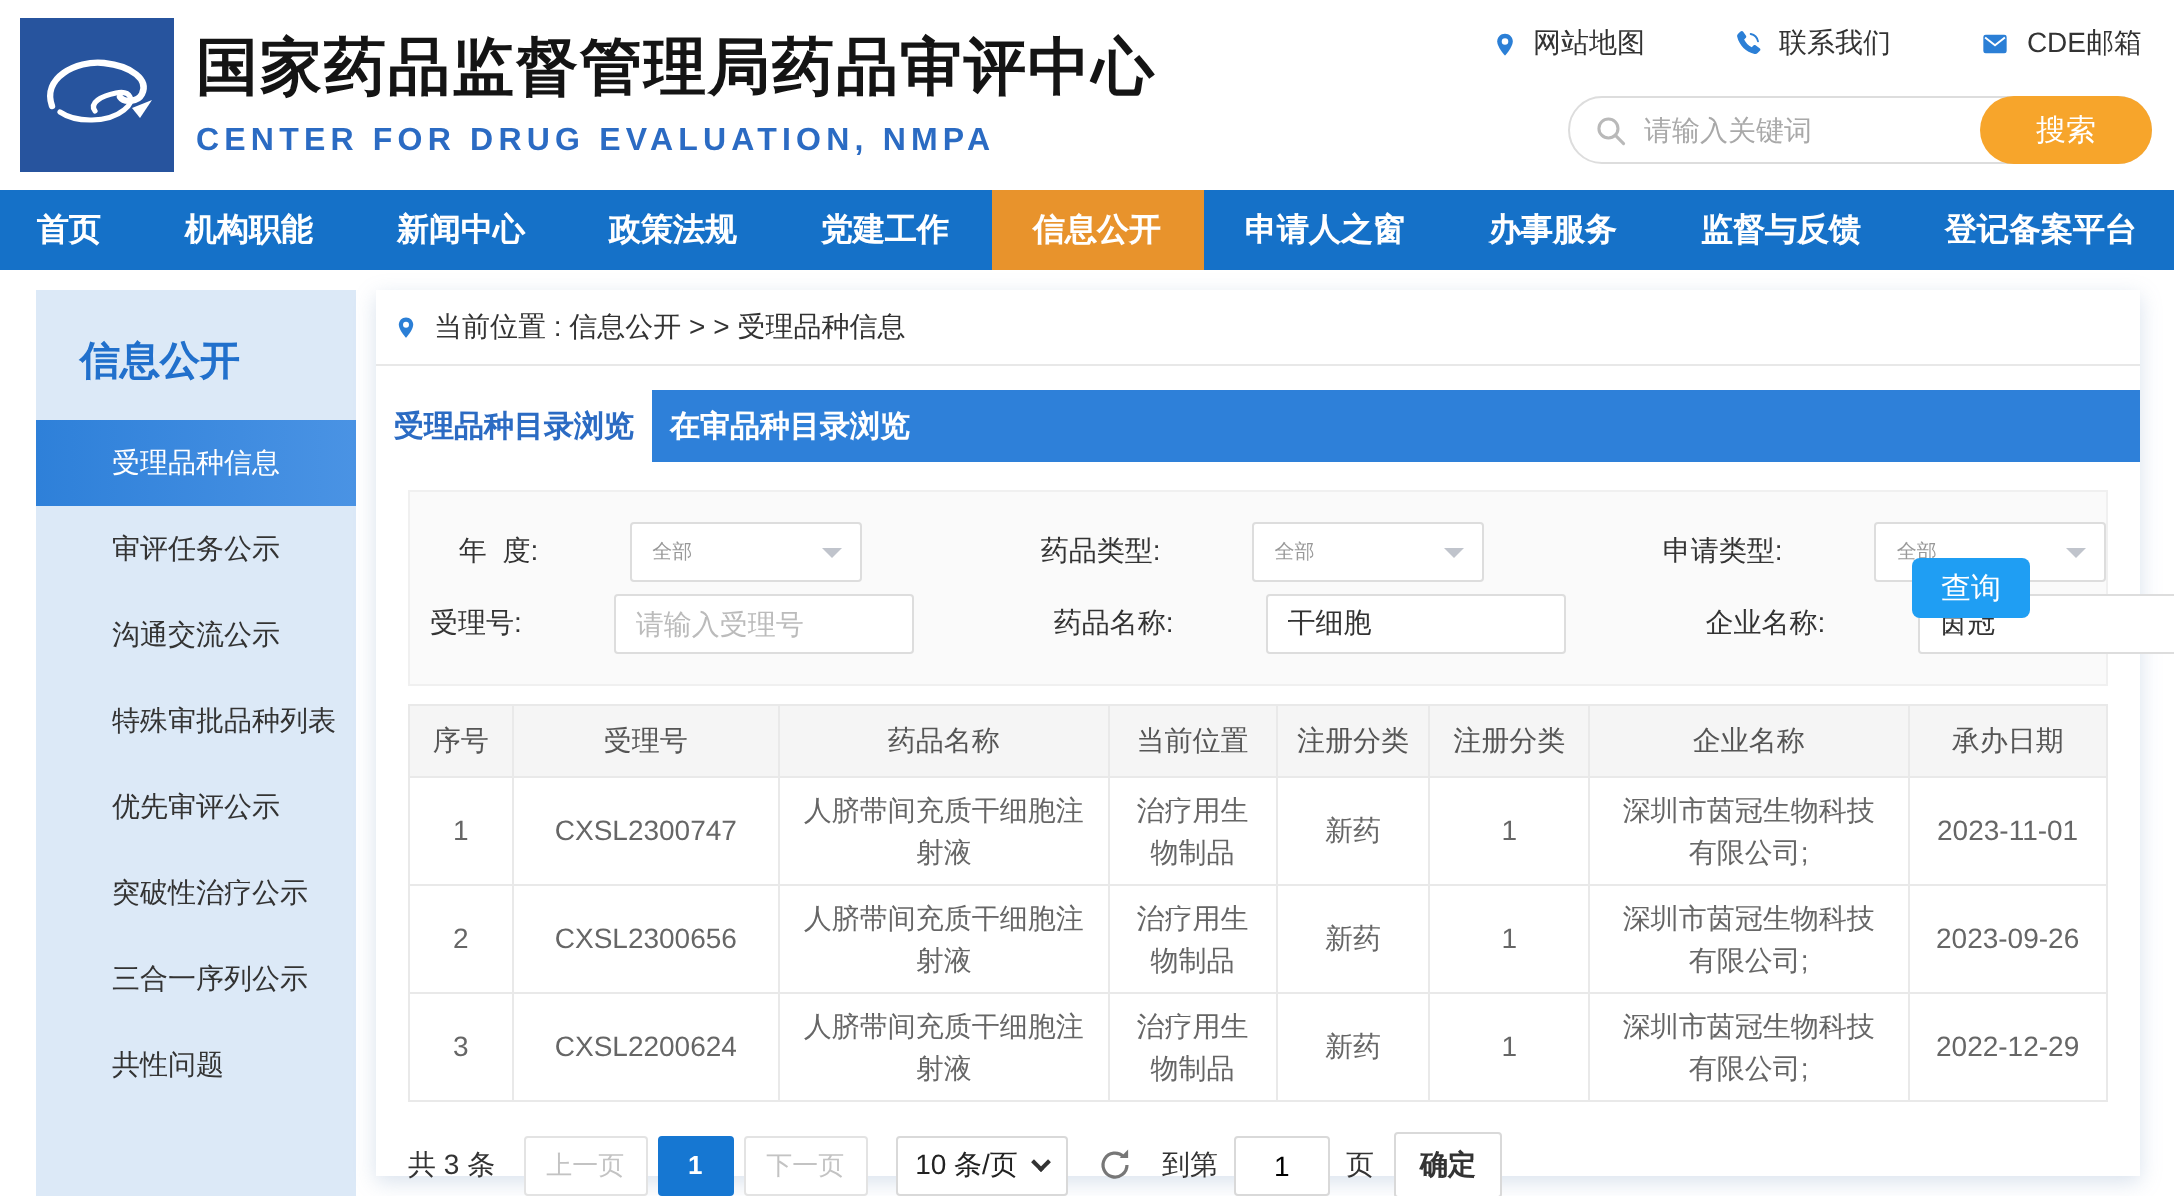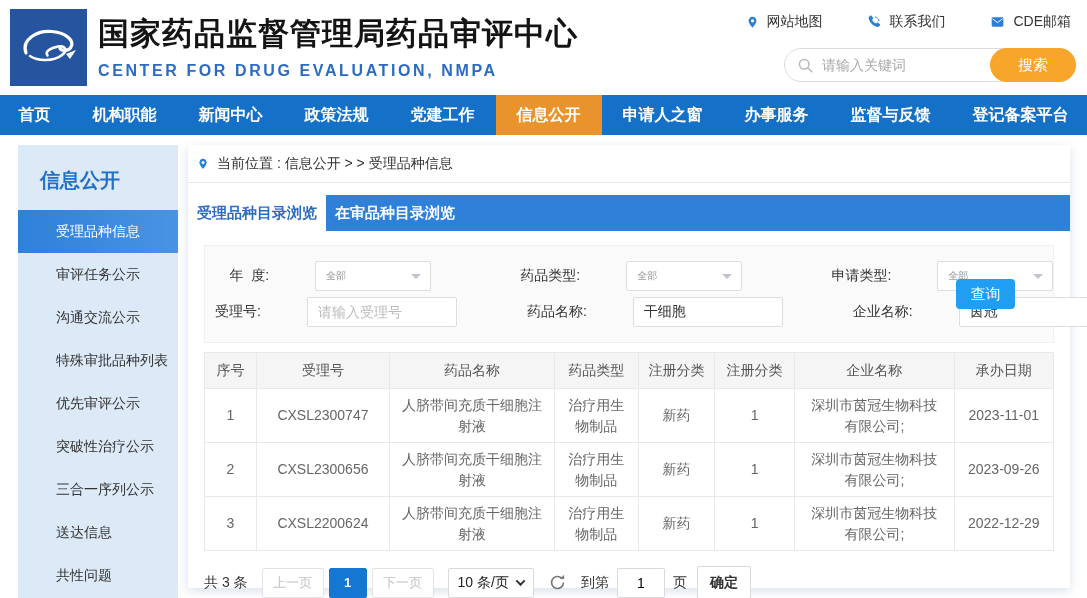--- a/index.html
+++ b/index.html
@@ -141,21 +141,20 @@
 
 <aside class="sidebar">
   <div class="sb-title">信息公开</div>
   <div class="sb-item active">受理品种信息</div>
   <div class="sb-item">审评任务公示</div>
   <div class="sb-item">沟通交流公示</div>
   <div class="sb-item">特殊审批品种列表</div>
   <div class="sb-item">优先审评公示</div>
   <div class="sb-item">突破性治疗公示</div>
   <div class="sb-item">三合一序列公示</div>
-  <div class="sb-item">送达信息</div>
   <div class="sb-item">共性问题</div>
 </aside>
 
 <main class="panel">
 
   <div class="breadcrumb">
     <svg viewBox="0 0 24 24" width="12" height="16">
       <path d="M12 1.5C7.9 1.5 4.8 4.7 4.8 8.8c0 5.3 7.2 13 7.2 13s7.2-7.7 7.2-13C19.2 4.7 16.1 1.5 12 1.5z" fill="#2b7fd6"></path>
       <circle cx="12" cy="8.8" r="3" fill="#fff"></circle>
     </svg>
@@ -210,21 +209,21 @@
         <col style="width:9%">
           <col style="width:9.4%">
           <col style="width:18.8%">
           <col style="width:11.7%">
       </colgroup>
       <thead>
         <tr>
           <th>序号</th>
           <th>受理号</th>
           <th>药品名称</th>
-          <th>药品类型</th>
+          <th>当前位置</th>
           <th>注册分类</th>
           <th>注册分类</th>
           <th>企业名称</th>
           <th>承办日期</th>
         </tr>
       </thead>
       <tbody>
         <tr>
           <td>1</td>
           <td>CXSL2300747</td>

